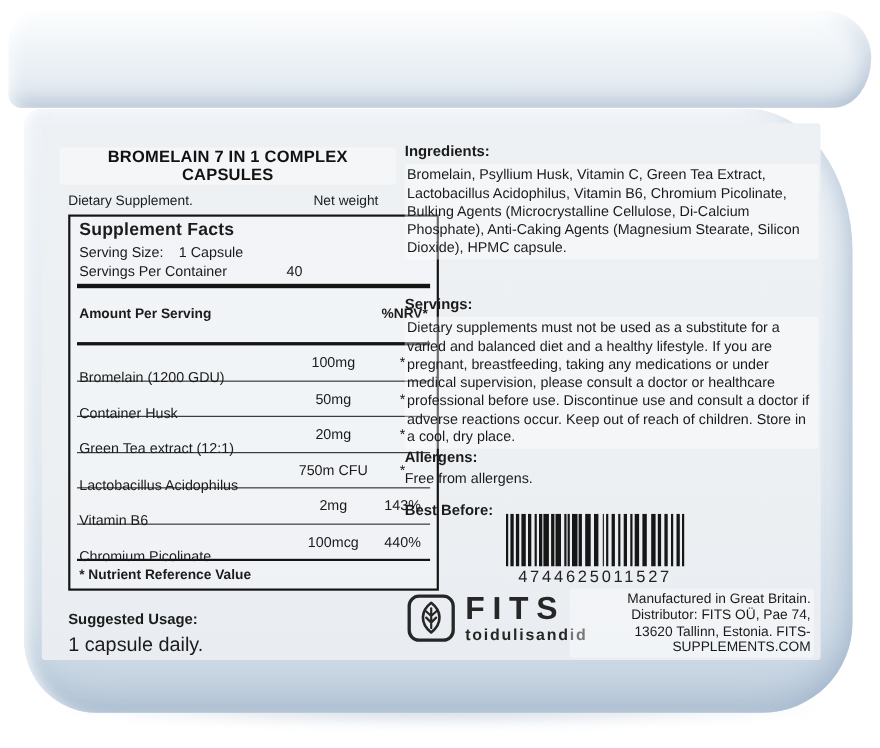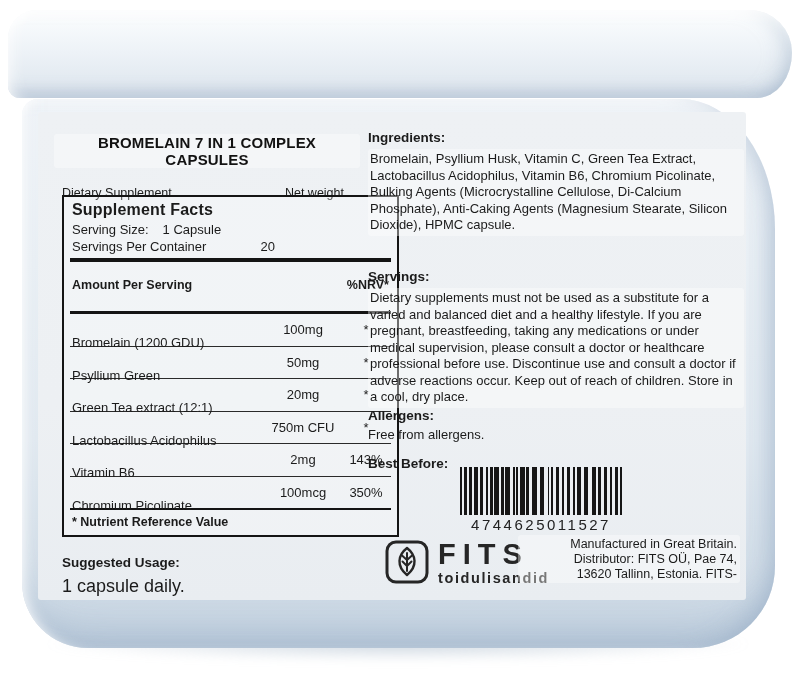--- a/index.html
+++ b/index.html
@@ -29,21 +29,21 @@
     background:linear-gradient(180deg,#eef1f4 0%,#edf0f3 60%,#e9edf1 100%);
     border-radius:3px;}
 
   
   .col-left{position:absolute;left:16px;top:0;width:306px;height:100%;}
   .col-right{position:absolute;left:330px;top:0;width:378px;height:100%;}
   .panel{background:rgba(255,255,255,.38);border-radius:3px;}
 
   .title{position:absolute;top:22px;left:0;width:100%;text-align:center;
          font-weight:bold;font-size:15px;line-height:17px;letter-spacing:.2px;color:#121212;}
-  .meta-row{position:absolute;top:74px;left:8px;right:16px;display:flex;
+  .meta-row{position:absolute;top:63px;left:8px;right:16px;display:flex;
             justify-content:space-between;font-size:12.5px;}
 
   
   .sf-box{position:absolute;left:8px;top:83px;width:337px;height:342px;
           border:2px solid #141414;padding:3px 6px 0 6px;box-sizing:border-box;
           background:rgba(255,255,255,.25);}
   .sf-title{font-size:16px;font-weight:bold;letter-spacing:.2px;padding:1px 2px 2px;}
   .sf-line{display:flex;font-size:13px;line-height:17px;padding:0 2px;}
   .sf-line .k{margin-right:14px;}
   .bar-thick{height:4px;background:#141414;margin:3px 0 0;}
@@ -71,21 +71,21 @@
   .all-text{position:absolute;top:315px;left:0;width:372px;}
   .bb-label{position:absolute;top:344px;left:0;}
 
   .barcode{position:absolute;top:355px;left:84px;width:178px;height:48px;
            display:flex;align-items:stretch;justify-content:center;overflow:hidden;}
   .barcode .bar{background:#161616;height:100%;flex:0 0 auto;}
   .barcode .gap{background:transparent;height:100%;flex:0 0 auto;}
   .bc-num{position:absolute;top:404px;left:84px;width:178px;text-align:center;
           font-size:15px;letter-spacing:2.5px;color:#222;}
 
-  .logo{position:absolute;left:17px;top:428px;display:flex;align-items:flex-start;}
+  .logo{position:absolute;left:2px;top:428px;display:flex;align-items:flex-start;}
   .leaf-box{width:44px;height:44px;flex:0 0 auto;}
   .brand-text{margin-left:9px;}
   .brand-name{font-weight:bold;font-size:29px;line-height:29px;letter-spacing:7px;color:#262626;}
   .brand-tag{font-weight:bold;font-size:14.5px;letter-spacing:1.6px;color:#262626;margin-top:1px;}
   .dist{position:absolute;top:423px;right:6px;width:216px;text-align:right;
         font-size:12.5px;line-height:14.8px;padding:2px 3px;}
 </style>
 </head>
 <body>
 
@@ -107,36 +107,36 @@
       </div>
 
       <div class="sf-box">
         <div class="sf-title">Supplement Facts</div>
         <div class="sf-line">
           <span class="k">Serving Size:</span>
           <span>1 Capsule</span>
         </div>
         <div class="sf-line">
           <span class="k">Servings Per Container</span>
-          <span style="margin-left:40px">20</span>
+          <span style="margin-left:40px">40</span>
         </div>
         <div class="bar-thick"></div>
         <div class="sf-head">
           <span>Amount Per Serving</span>
           <span>%NRV*</span>
         </div>
         <div class="bar-thick" style="height:3px"></div>
         <div id="sf-rows">
             <div class="sf-row">
               <span class="sf-name">Bromelain (1200 GDU)</span>
               <span class="sf-amt">100mg</span>
               <span class="sf-nrv">*</span>
             </div>
             <div class="sf-row">
-              <span class="sf-name">Psyllium Green</span>
+              <span class="sf-name">Container Husk</span>
               <span class="sf-amt">50mg</span>
               <span class="sf-nrv">*</span>
             </div>
             <div class="sf-row">
               <span class="sf-name">Green Tea extract (12:1)</span>
               <span class="sf-amt">20mg</span>
               <span class="sf-nrv">*</span>
             </div>
             <div class="sf-row">
               <span class="sf-name">Lactobacillus Acidophilus</span>
@@ -144,21 +144,21 @@
               <span class="sf-nrv">*</span>
             </div>
             <div class="sf-row">
               <span class="sf-name">Vitamin B6</span>
               <span class="sf-amt">2mg</span>
               <span class="sf-nrv">143%</span>
             </div>
             <div class="sf-row">
               <span class="sf-name">Chromium Picolinate</span>
               <span class="sf-amt">100mcg</span>
-              <span class="sf-nrv">350%</span>
+              <span class="sf-nrv">440%</span>
             </div>
           </div>
         <div class="bar-med"></div>
         <div class="sf-foot">* Nutrient Reference Value</div>
       </div>
 
       <div class="usage-label">Suggested Usage:</div>
       <div class="usage-text">1 capsule daily.</div>
     </div>
 
@@ -246,17 +246,18 @@
         <div class="brand-text">
           <div class="brand-name">FITS</div>
           <div class="brand-tag">toidulisandid</div>
         </div>
       </div>
 
       <div class="dist panel">
         <div>Manufactured in Great Britain.</div>
         <div>Distributor: FITS OÜ, Pae 74,</div>
         <div>13620 Tallinn, Estonia. FITS-</div>
+        <div>SUPPLEMENTS.COM</div>
       </div>
     </div>
 
   </div>
 </div>
 
 </body></html>

